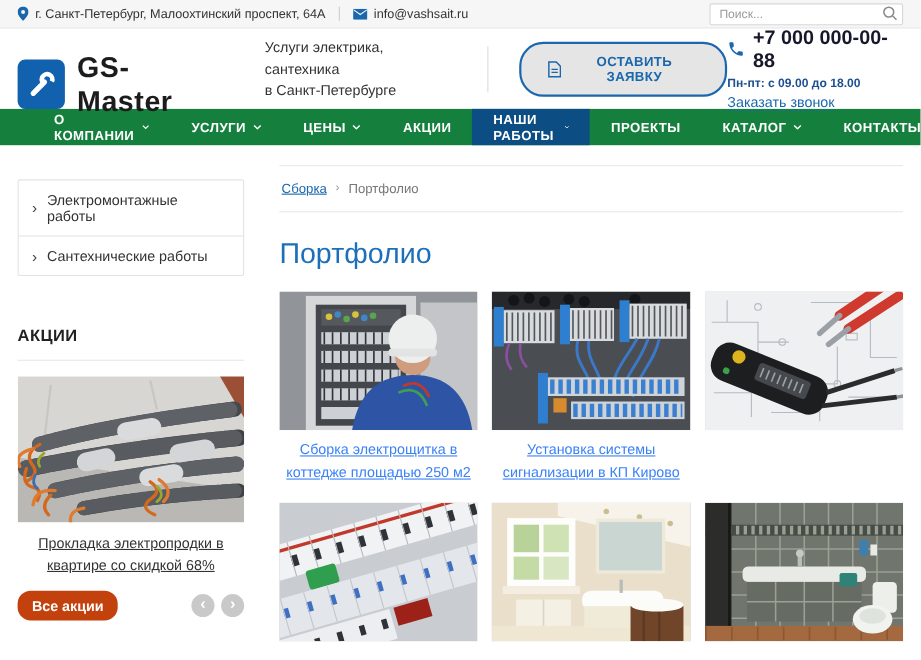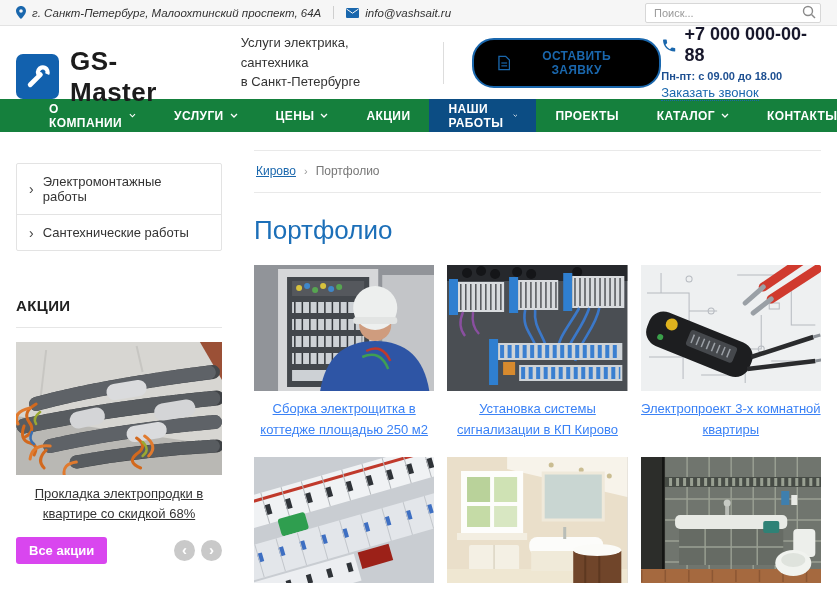--- a/index.html
+++ b/index.html
@@ -4,41 +4,41 @@
 <style>
   * { margin:0; padding:0; box-sizing:border-box; }
   html,body { width:837px; height:600px; overflow:hidden; background:#fff;
     font-family:"Liberation Sans", sans-serif; color:#333; }
   a { text-decoration:none; }
   .clickable { cursor:pointer; }
 
   
   .topbar { height:26px; background:#f6f6f6; border-bottom:1px solid #e3e3e3;
     display:flex; align-items:center; padding:0 16px; font-size:11.5px; color:#333; }
-  .topbar .grp { display:flex; align-items:center; gap:6px;font-style:italic; }
+  .topbar .grp { display:flex; align-items:center; gap:6px; }
   .topbar .sep { width:1px; height:13px; background:#cfcfcf; margin:0 12px; }
   .search-wrap { margin-left:auto; position:relative;padding-left:24px; }
   .search-input { width:176px; height:20px; border:1px solid #d7d7d7; background:#fff;
     border-radius:2px; font-size:11px; padding:0 24px 0 8px; color:#444;
     font-family:"Liberation Sans", sans-serif; outline:none; }
   .search-input::placeholder { color:#9a9a9a; }
   .search-btn { position:absolute; right:4px; top:2px; width:16px; height:16px;
     background:none; border:none; }
 
   
   .header { height:73px; display:flex; align-items:center; padding:0 16px; background:#fff; }
   .logo { display:flex; align-items:center; gap:11px;margin-top:28px; }
   .logo-box { width:45px; height:45px; background:#1261ae; border-radius:7px;
     display:flex; align-items:center; justify-content:center; }
   .logo-name { font-size:26px; font-weight:bold; color:#1c1c1c; letter-spacing:0.5px; }
   .tagline { margin-left:42px; font-size:13px; color:#333; line-height:1.5; }
   .vdiv { width:1px; height:42px; background:#ddd; margin:0 28px 0 30px; }
   .req-btn { display:flex; align-items:center; gap:8px; border:2px solid #1a67ad;
     color:#1a67ad; border-radius:22px; padding:9px 24px; font-size:12px; font-weight:bold;
-    letter-spacing:0.3px; background:#000000; }
+    letter-spacing:0.3px; background:#e5e5e5; }
   .head-right { margin-left:auto; }
   .phone-row { display:flex; align-items:center; justify-content:flex-end; gap:7px;
     font-size:18px; font-weight:bold; color:#17172b; }
   .hours { font-size:11px; font-weight:bold; color:#1d4f91; margin-top:4px; }
   .callback { display:inline-block; font-size:13px; color:#1a67ad;
     border-bottom:1px dotted #1a67ad; margin-top:3px; }
 
   
   .nav { height:33px; background:#15803d; display:flex; align-items:stretch; padding:0 30px; }
   .nav-item { display:flex; align-items:center; gap:6px; padding:0 19px; color:#fff;
@@ -56,22 +56,22 @@
     font-size:13px; color:#333; }
   .side-menu-item + .side-menu-item { border-top:1px solid #e3e3e3; }
   .side-menu-item .chev { color:#444; font-size:14px; line-height:1; }
   .side-title { font-size:15px; font-weight:bold; color:#222; letter-spacing:0.4px; }
   .side-hr { border:none; border-top:1px solid #e6e6e6; margin:13px 0 14px; }
   .promo { margin-top:46px; }
   .promo-img { width:206px; height:133px; overflow:hidden; display:block; }
   .promo-link { display:block; text-align:center; font-size:13px; color:#333;
     text-decoration:underline; line-height:1.55; margin-top:9px; }
   .promo-controls { display:flex; align-items:center; justify-content:space-between; margin-top:13px; }
-  .all-btn { background:#d946ef; color:#fff; font-size:13px; font-weight:bold;
-    border:none; border-radius:3px; padding:6px 13px; }
+  .all-btn { background:#c2410c; color:#fff; font-size:13px; font-weight:bold;
+    border:none; border-radius:12px; padding:6px 13px; }
   .arrows { display:flex; gap:6px; }
   .arrow { width:21px; height:21px; border-radius:50%; background:#c9c9c9; color:#fff;
     display:flex; align-items:center; justify-content:center; font-size:15px;
     font-weight:bold; line-height:1; padding-bottom:2px; }
 
   
   .breadcrumb { border-top:1px solid #e9e9e9; border-bottom:1px solid #e9e9e9;
     padding:13px 2px 14px; font-size:12px; display:flex; align-items:center; gap:8px; }
   .breadcrumb .home { color:#1a67ad; text-decoration:underline; }
   .breadcrumb .bsep { color:#9a9a9a; font-size:11px; }
@@ -251,21 +251,21 @@
               <span>›</span>
             </div>
         </div>
       </div>
     </div>
 
   </aside>
 
   <main class="main">
     <div class="breadcrumb">
-      <a class="home clickable">Кирово</a>
+      <a class="home clickable">Сборка</a>
       <span class="bsep">›</span>
       <span class="cur">Портфолио</span>
     </div>
 
     <h1 class="page-title">Портфолио</h1>
 
     <div class="grid">
 
       <div class="card">
         <a class="thumb clickable">
@@ -375,21 +375,20 @@
               <line x1="48" y1="81.5" x2="92" y2="81.5" stroke="#9ba0a6" stroke-width="9" stroke-dasharray="1.5 4"></line>
               <circle cx="24" cy="76" r="6" fill="#dfb31e"></circle>
               <circle cx="18" cy="92" r="3" fill="#3aa04a"></circle>
             </g>
             <line x1="110" y1="92" x2="172" y2="72" stroke="#2a2b2d" stroke-width="4.5"></line>
             <line x1="106" y1="104" x2="174" y2="96" stroke="#2a2b2d" stroke-width="4.5"></line>
             <line x1="172" y1="72" x2="179" y2="70" stroke="#8d9298" stroke-width="3"></line>
             <line x1="174" y1="96" x2="180" y2="95" stroke="#8d9298" stroke-width="3"></line>
           </svg>
         </a>
-        <a class="caption clickable">Электропроект 3-х комнатной квартиры</a>
       </div>
 
       <div class="card">
         <a class="thumb clickable">
           <svg viewBox="0 0 180 126" preserveAspectRatio="none">
             <rect width="180" height="126" fill="#c9cdd2"></rect>
             <g transform="rotate(-16 90 63)">
               <rect x="-25" y="14" width="240" height="32" fill="#f0f2f4"></rect>
               <line x1="-25" y1="20" x2="215" y2="20" stroke="#c0392b" stroke-width="3"></line>
               <line x1="-25" y1="32" x2="215" y2="32" stroke="#2f3338" stroke-width="10" stroke-dasharray="6 15"></line>

